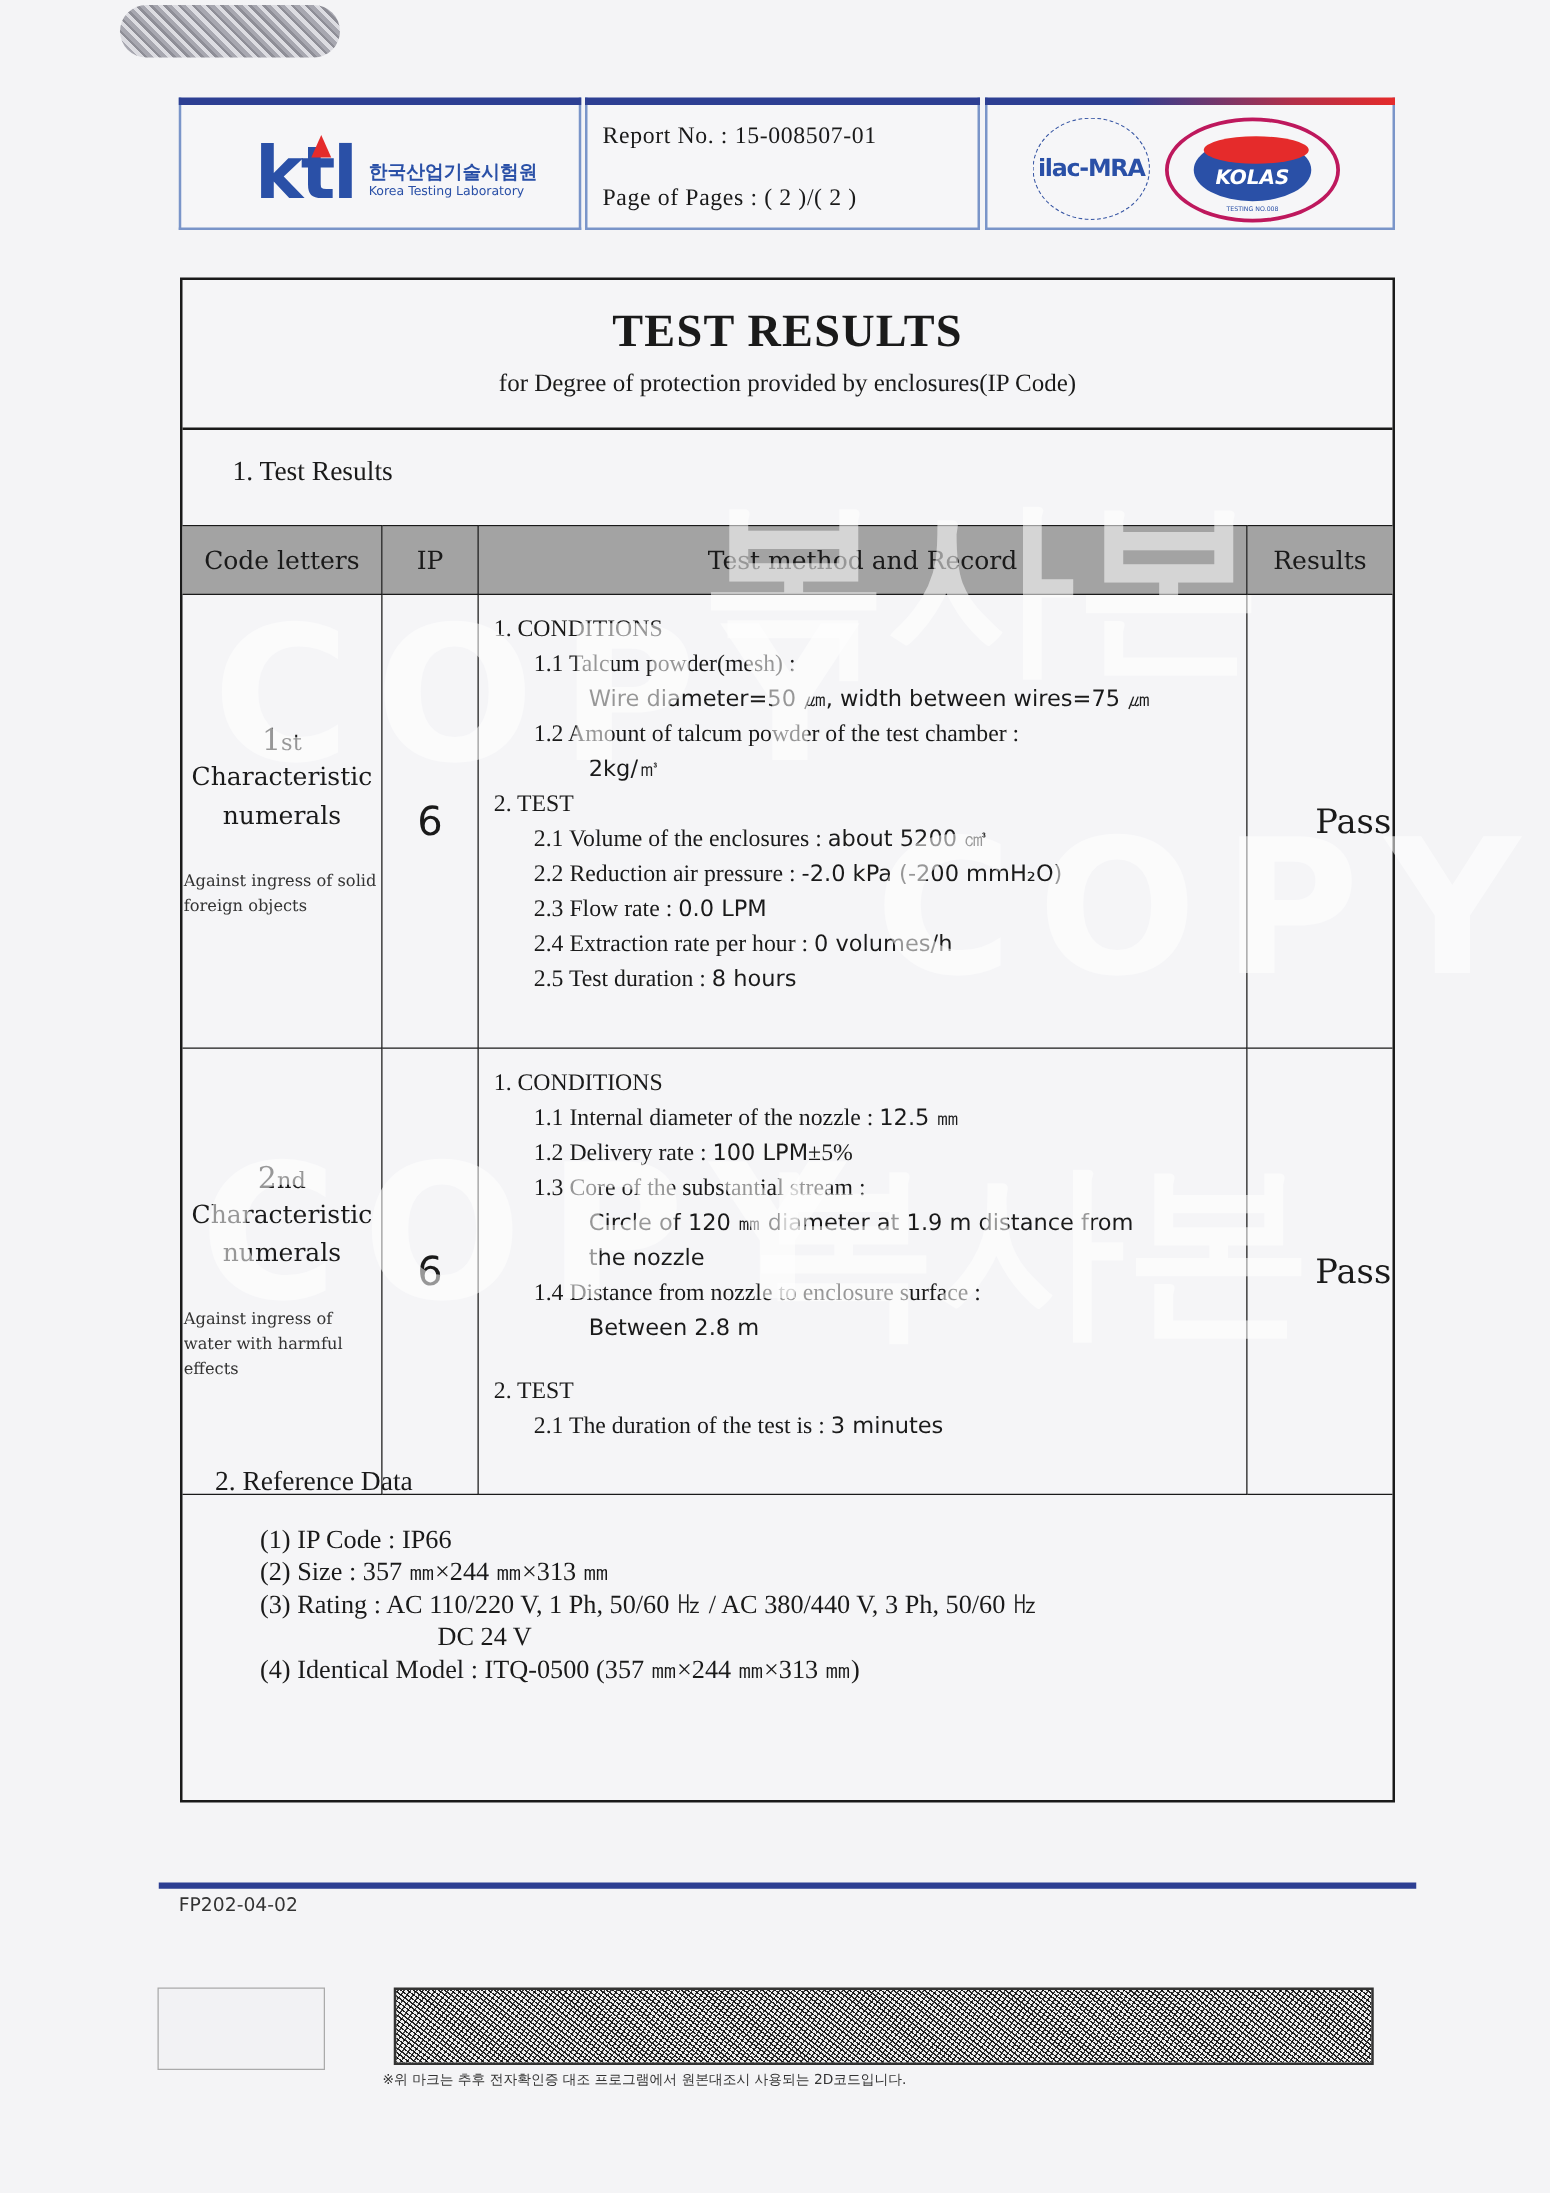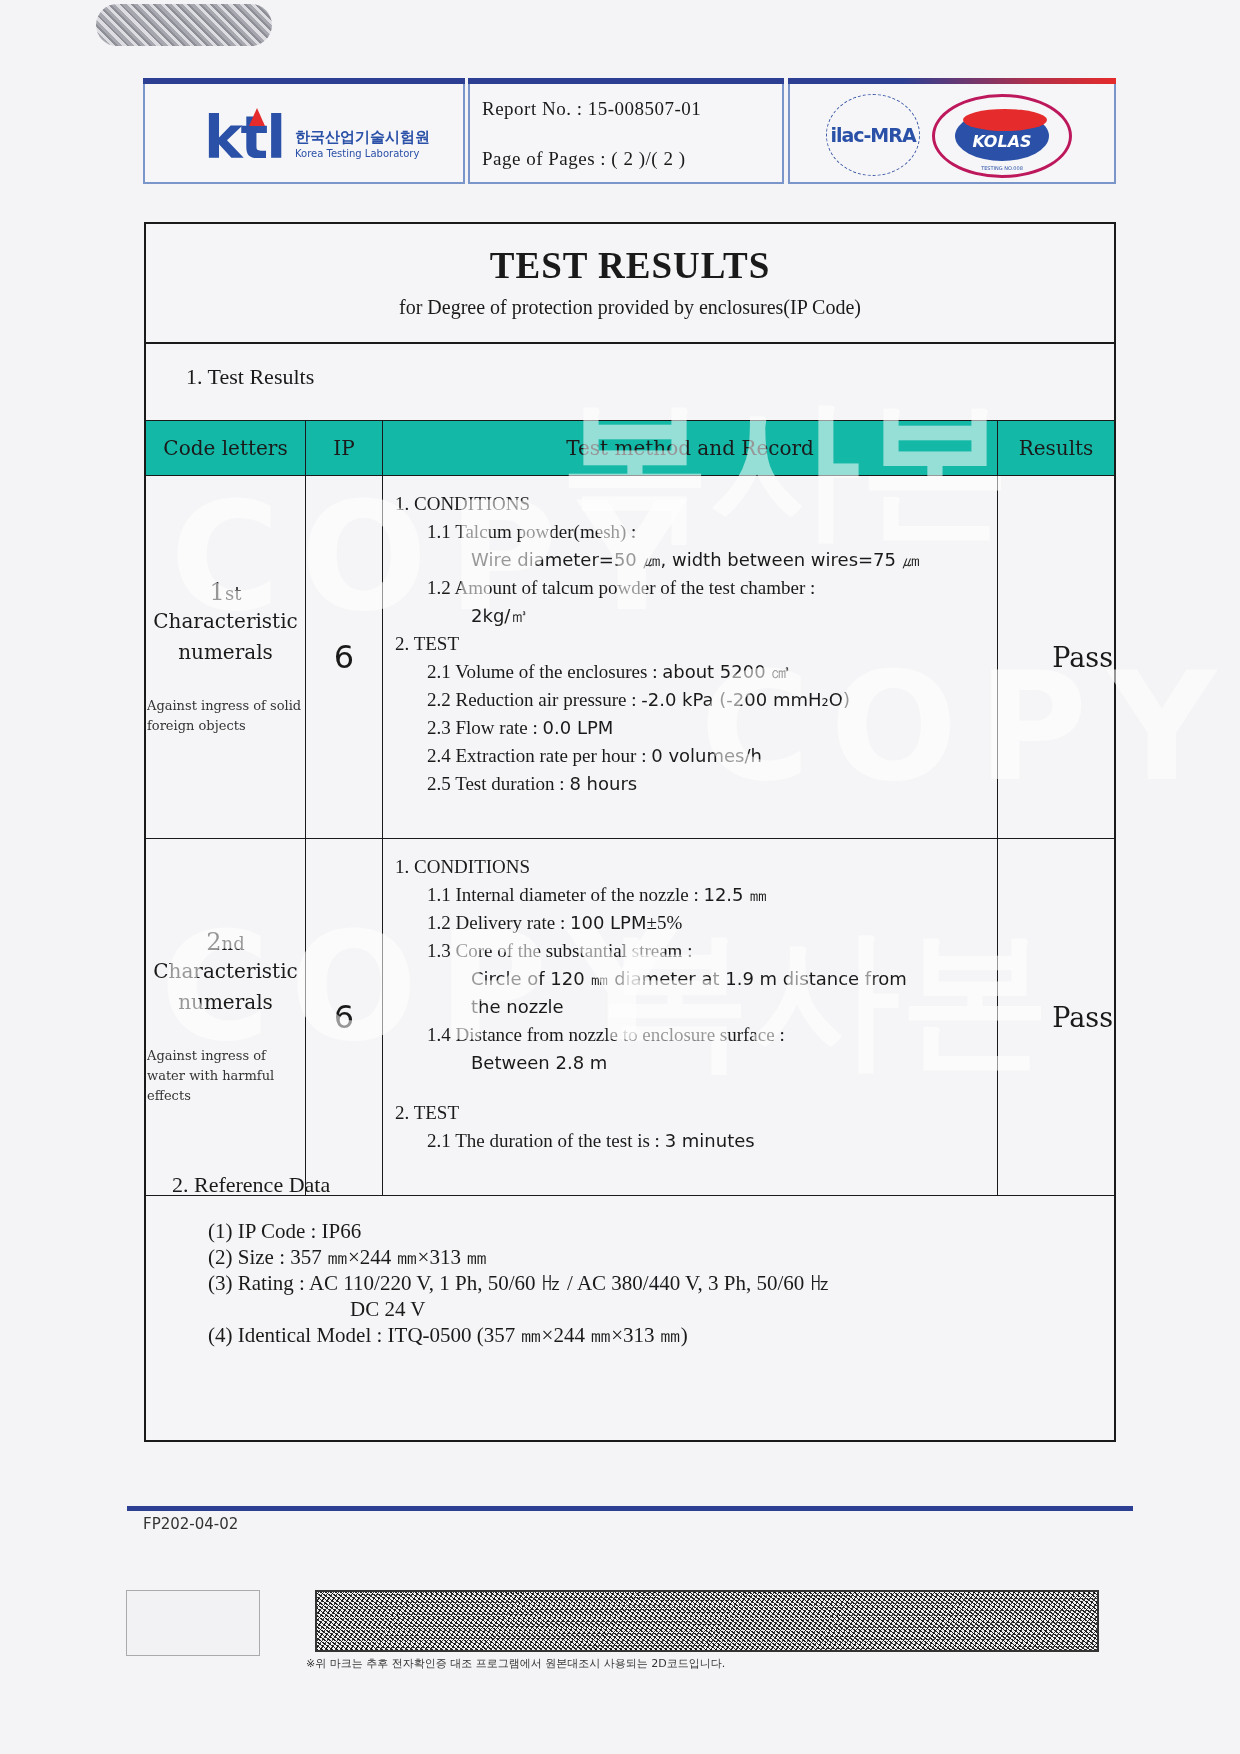--- a/index.html
+++ b/index.html
@@ -37,21 +37,21 @@
   .box{position:absolute;left:144px;top:222px;width:972px;height:1220px;border:2px solid #1a1a1a;box-sizing:border-box;background:#f5f5f7;}
   .title{position:absolute;left:0;right:0;top:20px;text-align:center;font-size:37px;font-weight:bold;letter-spacing:1px;font-family:"Liberation Serif",serif;}
   .subtitle{position:absolute;left:0;right:0;top:72px;text-align:center;font-size:20px;font-family:"Liberation Serif",serif;}
   .hr1{position:absolute;left:0;right:0;top:118px;border-top:2px solid #1a1a1a;}
   .sec1{position:absolute;left:40px;top:140px;font-size:22px;font-family:"Liberation Serif",serif;}
   table.res{position:absolute;left:0;top:196px;width:968px;border-collapse:collapse;}
   table.res th,table.res td{border:1px solid #1a1a1a;}
   table.res tr:first-child th{border-top:1.5px solid #1a1a1a;}
   table.res th:first-child,table.res td:first-child{border-left:none;}
   table.res th:last-child,table.res td:last-child{border-right:none;}
-  table.res th{background:#14b8a6;height:52px;font-weight:normal;font-size:20px;font-family:"DejaVu Serif",serif;}
+  table.res th{background:#a3a3a3;height:52px;font-weight:normal;font-size:20px;font-family:"DejaVu Serif",serif;}
   .c1{width:157px;} .c2{width:74px;} .c4{width:114px;}
   .code{text-align:center;vertical-align:middle;}
   .ord{font-size:24px;}
   .ord sub{font-size:18px;vertical-align:baseline;}
   .cn{font-size:20px;line-height:31px;}
   .desc{font-size:13px;color:#333;line-height:20px;text-align:left;margin-top:28px;}
   .ip{text-align:center;font-size:32px;font-family:"DejaVu Sans",sans-serif;vertical-align:middle;}
   .rec{vertical-align:top;padding:14px 6px 10px 12px;font-size:19px;line-height:28px;font-family:"Liberation Serif",serif;}
   .rec .l1{}
   .rec .l2{padding-left:32px;}

